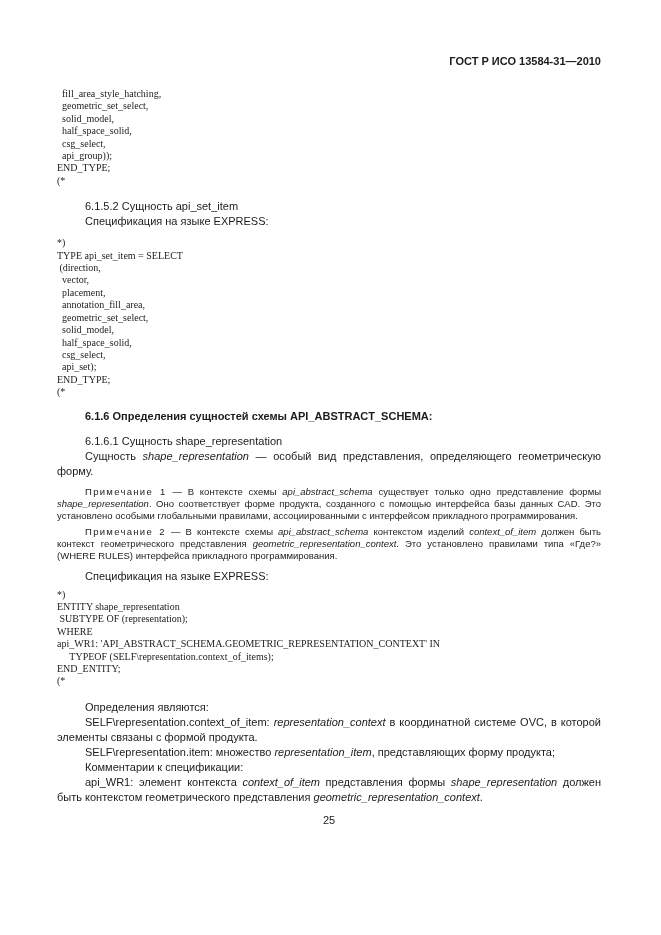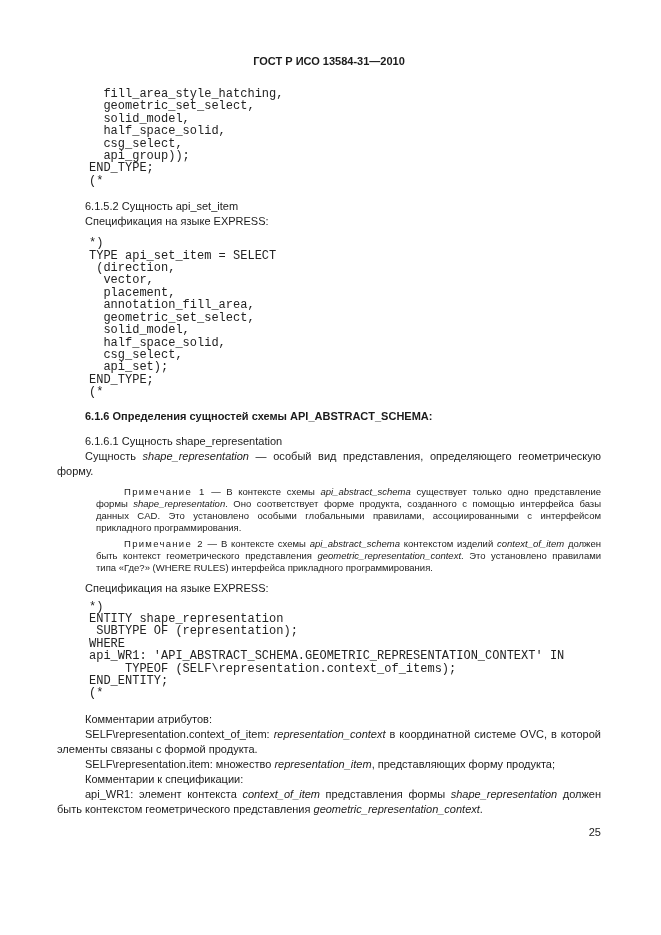--- a/index.html
+++ b/index.html
@@ -9,33 +9,32 @@
     position: relative;
     width: 661px;
     height: 935px;
     background: #ffffff;
     padding: 55px 60px 0 57px;
     font-family: "Liberation Sans", sans-serif;
     color: #1b1b1b;
     overflow: hidden;
   }
   .page-header {
-    text-align: center;
+    text-align: right;
     font-size: 11px;
     font-weight: bold;
     line-height: 13px;
     margin-bottom: 20px;
   }
   .code {
-    font-family: Liberation Mono, monospace;
-    font-size: 12px;
+    font-family: Liberation Serif, serif;
+    font-size: 10px;
     line-height: 12.4px;
     white-space: pre;
     color: #222222;
-    margin-left: 32px;
   }
   .code-1 { margin-bottom: 12px; }
   .code-2 { margin-top: 8px; margin-bottom: 2px; }
   .code-3 { margin-top: 5px; margin-bottom: 2px; }
   .para {
     font-size: 11px;
     line-height: 15px;
     text-align: justify;
     text-indent: 28px;
   }
@@ -50,28 +49,27 @@
   }
   .mt4 { margin-top: 10px; }
   .mt7 { margin-top: 7px; }
   .mt12 { margin-top: 12px; }
   .note {
     font-size: 9.5px;
     line-height: 12px;
     text-align: justify;
     text-indent: 28px;
     color: #222222;
-    margin-left: 39px;
   }
   .note-1 { margin-top: 7px; }
   .note-2 { margin-top: 4px; }
   .it { font-style: italic; }
   .sp { letter-spacing: 1.3px; }
   .page-number {
-    text-align: right;
+    text-align: center;
     font-size: 11px;
     line-height: 15px;
     margin-top: 8px;
   }
 </style>
 </head>
 <body>
 
 <div class="page">
 
@@ -118,21 +116,21 @@
 
   <pre class="code code-3">*)
 ENTITY shape_representation
  SUBTYPE OF (representation);
 WHERE
 api_WR1: 'API_ABSTRACT_SCHEMA.GEOMETRIC_REPRESENTATION_CONTEXT' IN
      TYPEOF (SELF\representation.context_of_items);
 END_ENTITY;
 (*</pre>
 
-  <p class="para mt12">Комментарии атрибутов:</p>
+  <p class="para mt12">Определения являются:</p>
   <p class="para"><span>SELF\representation.context_of_item: </span><span class="it">representation_context</span><span> в координатной системе OVC, в которой элементы связаны с формой продукта.</span></p>
   <p class="para"><span>SELF\representation.item: множество </span><span class="it">representation_item</span><span>, представляющих форму продукта;</span></p>
 
   <p class="para">Комментарии к спецификации:</p>
   <p class="para"><span>api_WR1: элемент контекста </span><span class="it">context_of_item</span><span> представления формы </span><span class="it">shape_representation</span><span> должен быть контекстом геометрического представления </span><span class="it">geometric_representation_context</span><span>.</span></p>
 
   <div class="page-number">25</div>
 
 </div>
 

